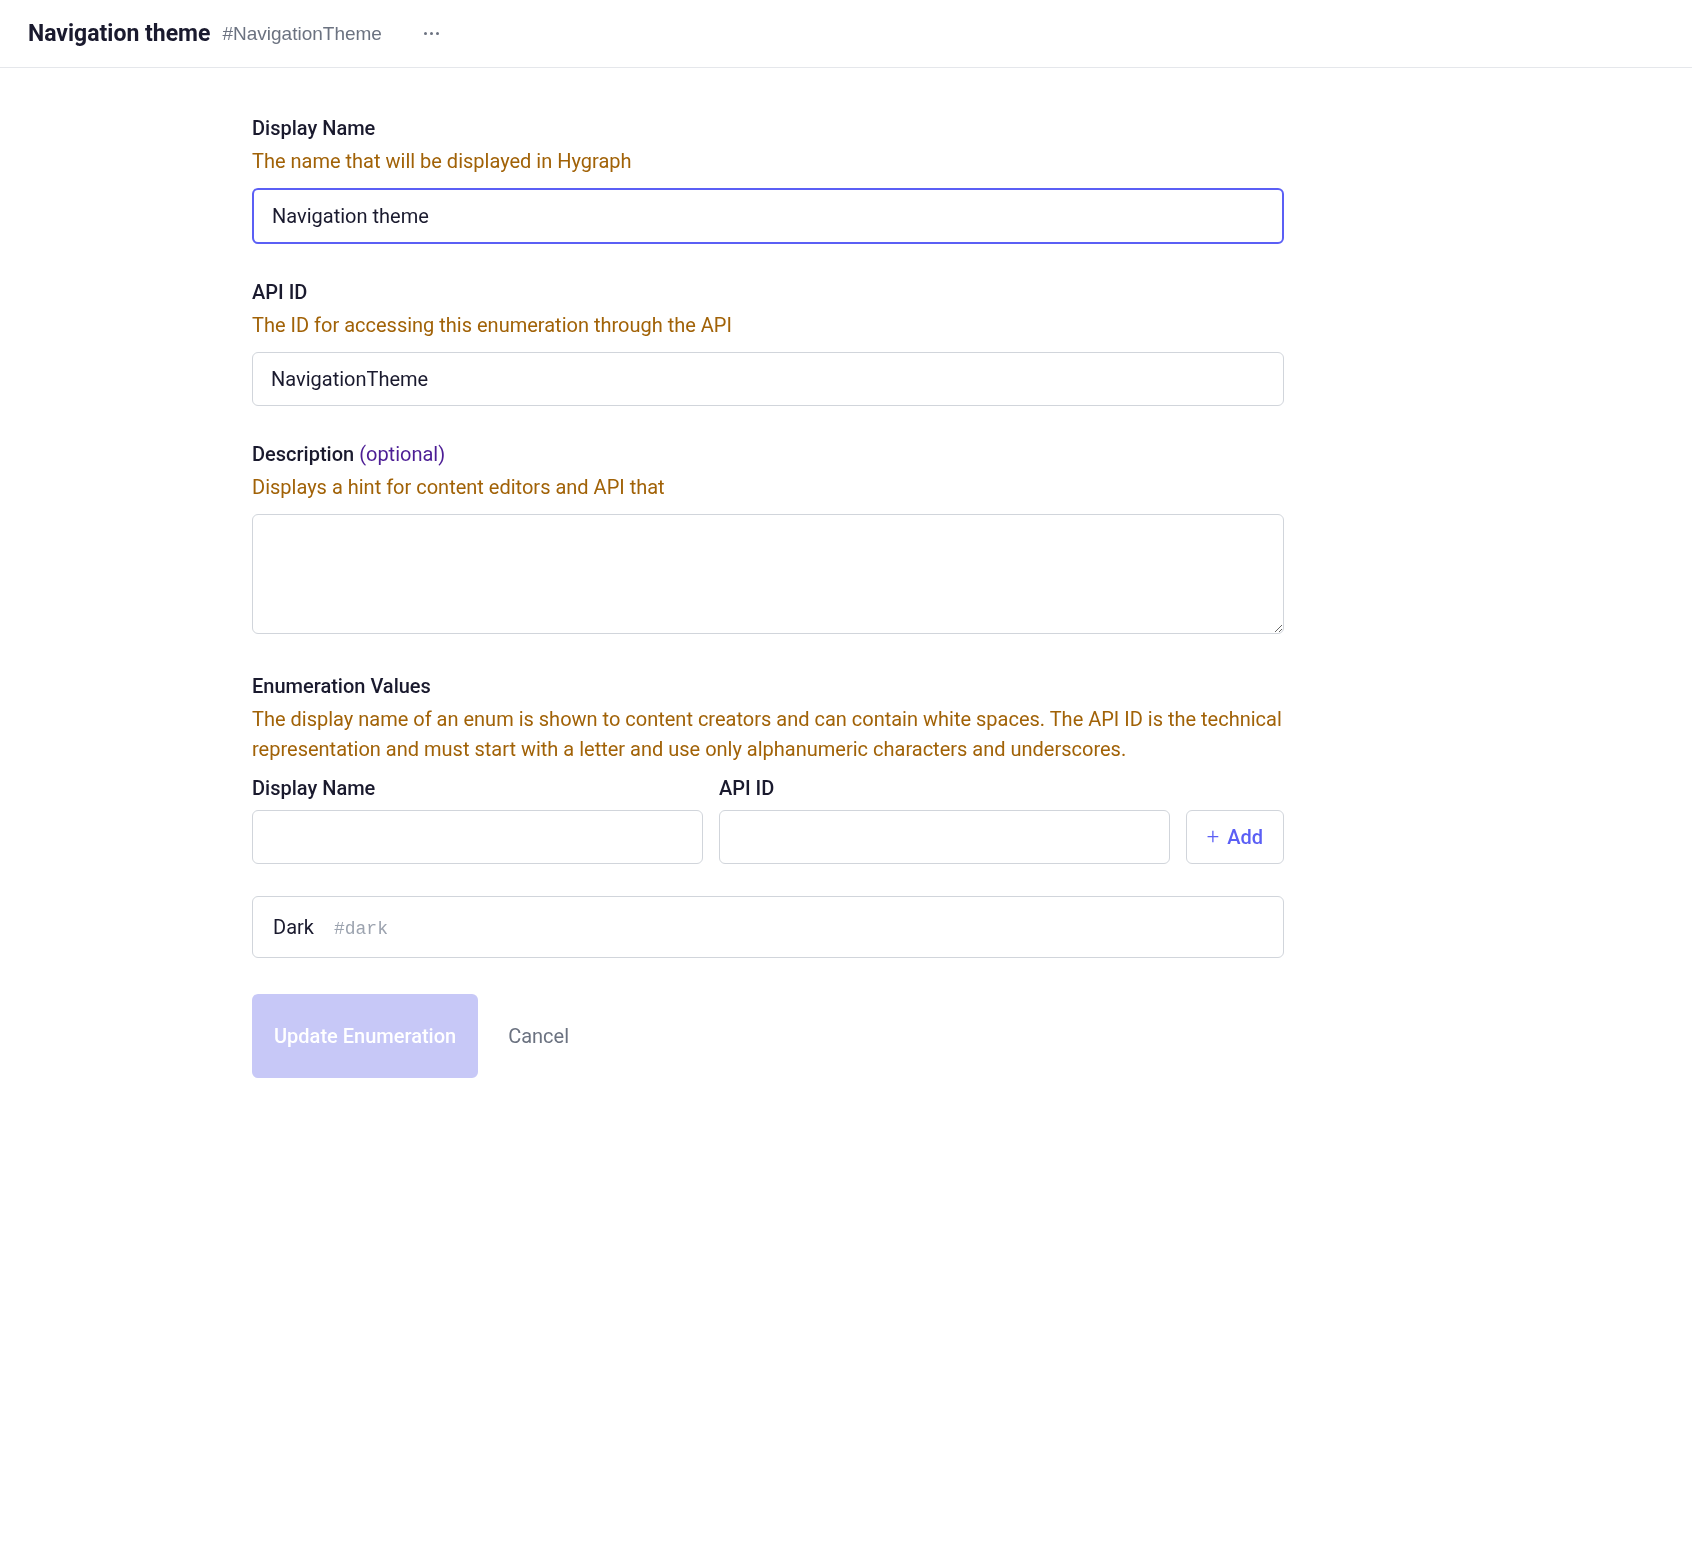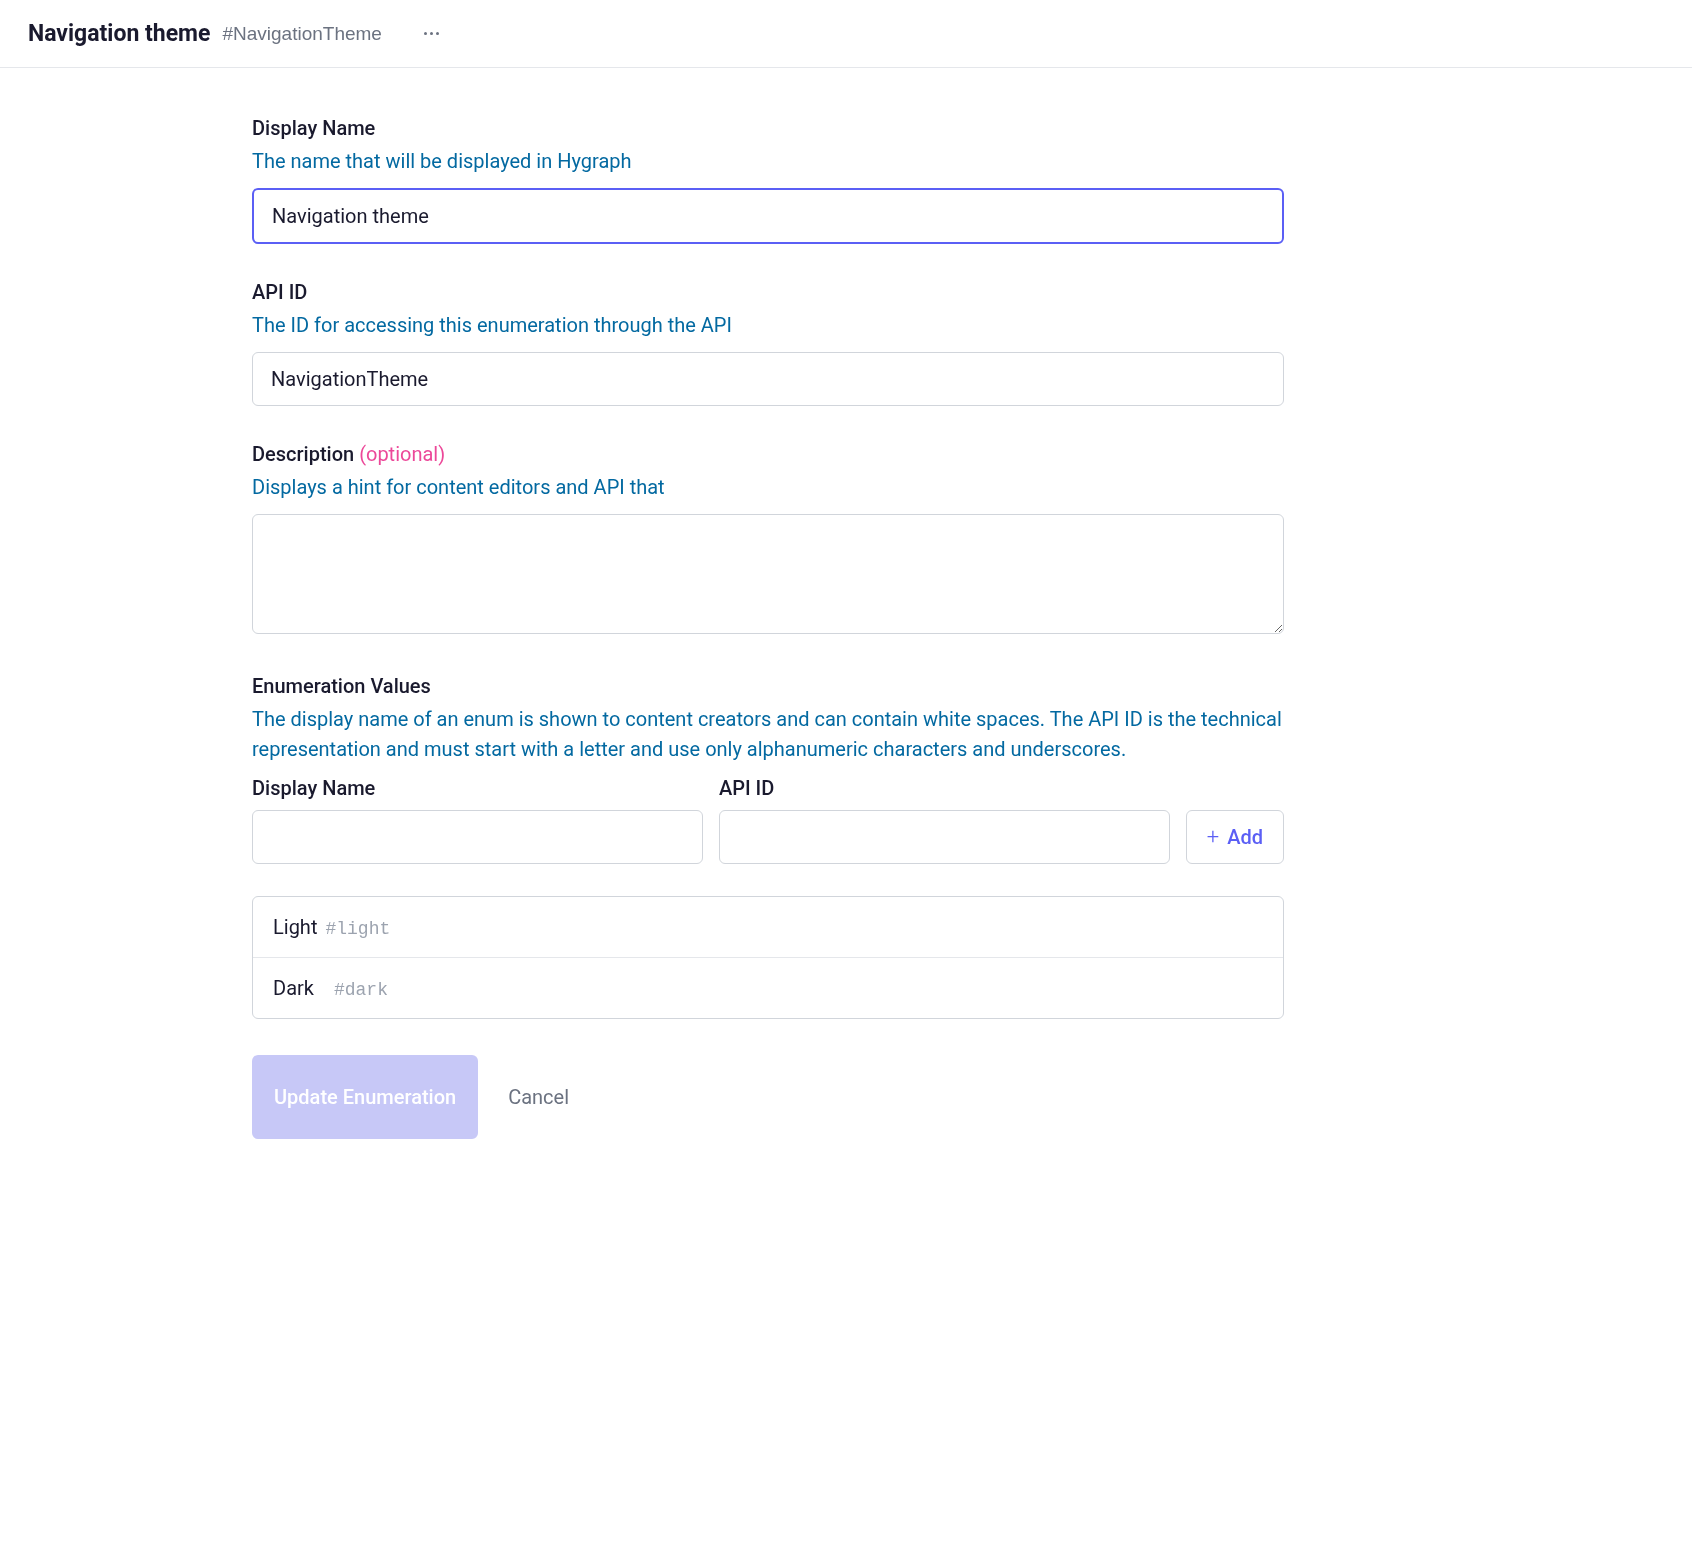--- a/index.html
+++ b/index.html
@@ -56,26 +56,26 @@
       margin-bottom: 36px;
     }
     .label {
       font-size: 20px;
       font-weight: 500;
       color: #1a1a2e;
       margin-bottom: 6px;
       display: block;
     }
     .label-optional {
-      color: #ec4899;
+      color: #4c1d95;
       font-weight: 400;
     }
     .hint {
       font-size: 20px;
-      color: #0369a1;
+      color: #a16207;
       margin-bottom: 12px;
       line-height: 1.5;
     }
     .input {
       width: 100%;
       padding: 14px 18px;
       font-size: 20px;
       border: 1px solid #d1d5db;
       border-radius: 6px;
       background: #ffffff;
@@ -237,24 +237,20 @@
         <input type="text" class="input" style="">
       </div>
       <button class="add-button">
         <span class="plus-icon">+</span>
         <span>Add</span>
       </button>
     </div>
 
     <div class="enum-values-list">
       <div class="enum-value-row">
-        <span class="enum-value-name">Light</span>
-        <span class="enum-value-hash">#light</span>
-      </div>
-      <div class="enum-value-row">
         <span class="enum-value-name">Dark</span>
         <span class="enum-value-hash">#dark</span>
       </div>
     </div>
   </div>
 
   <div class="actions">
     <button class="btn-primary">Update Enumeration</button>
     <button class="btn-secondary">Cancel</button>
   </div>

